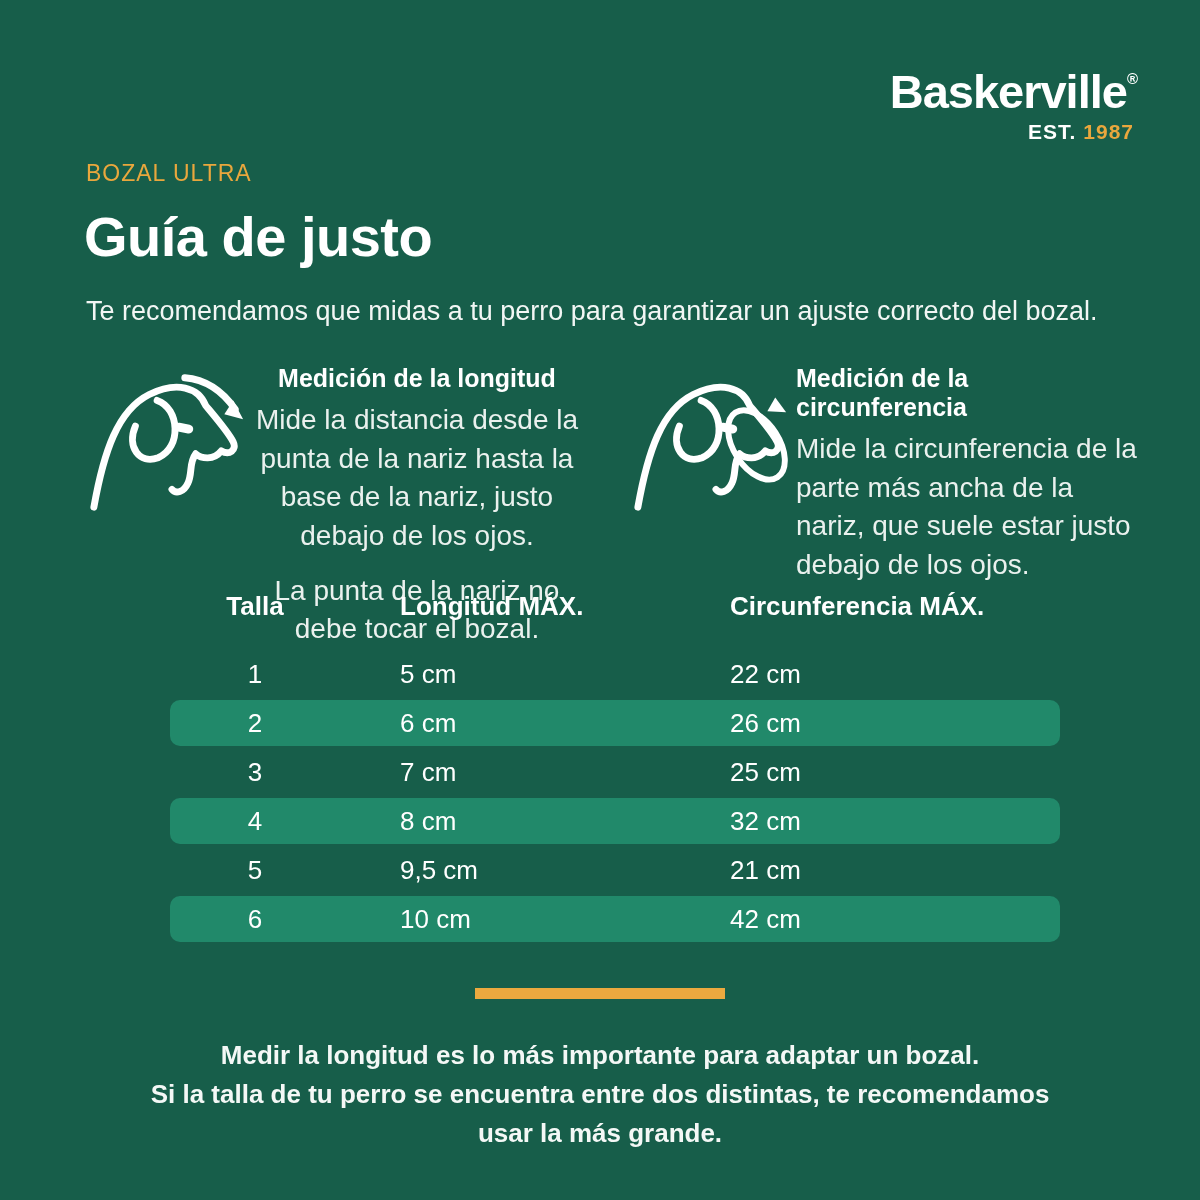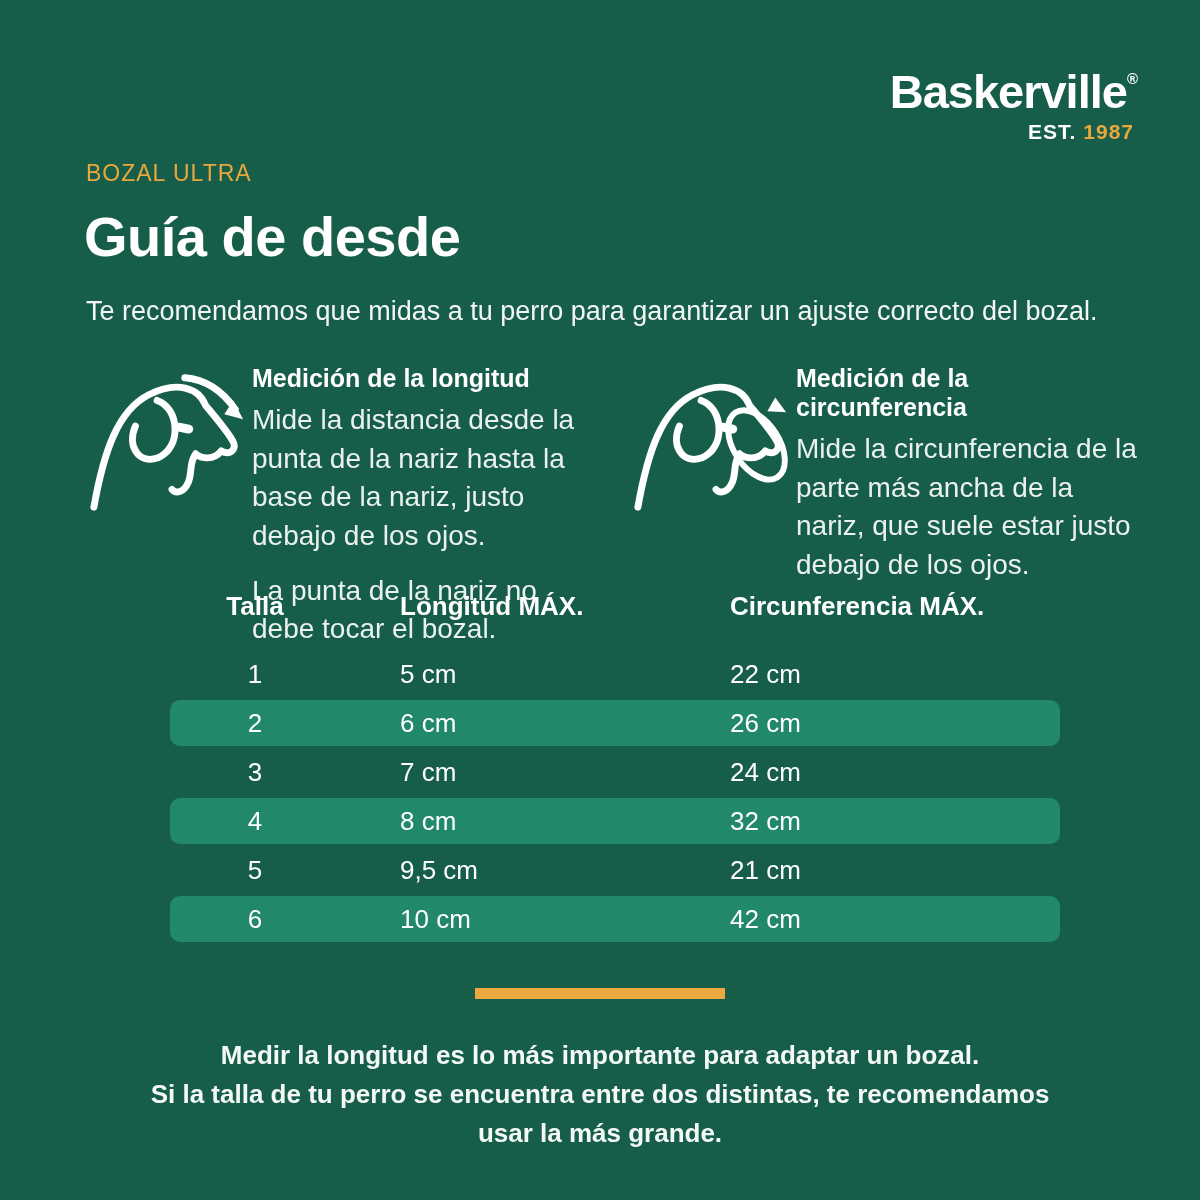--- a/index.html
+++ b/index.html
@@ -24,21 +24,21 @@
   .product-label { position:absolute; left:86px; top:160px; color:#E9A73D; font-size:23px; font-weight:normal; letter-spacing:1px; }
   .page-title { position:absolute; left:84px; top:204px; font-size:56px; font-weight:bold; letter-spacing:-0.5px; }
   .page-subtitle { position:absolute; left:86px; top:296px; font-size:27px; font-weight:400; color:#F2F6F4; }
 
   
   .measure { position:absolute; top:356px; display:flex; align-items:flex-start; }
   .measure.left  { left:84px;  width:510px; }
   .measure.right { left:628px; width:530px; }
   .measure .icon-box { flex:0 0 168px; height:160px; }
   .measure .txt { padding-top:8px; }
-  .measure.left  .txt { width:330px; }
+  .measure.left  .txt { width:330px;text-align:center; }
   .measure.right .txt { width:345px; }
   .measure h3 { font-size:25px; font-weight:bold; margin-bottom:8px; }
   .measure p { font-size:28px; line-height:1.38; color:#EAF1EE; margin-top:4px; }
   .measure p + p { margin-top:16px; }
   svg .stroke { fill:none; stroke:#FFFFFF; stroke-width:7; stroke-linecap:round; stroke-linejoin:round; }
   svg .fillw { fill:#FFFFFF; stroke:none; }
 
   
   .size-table { position:absolute; left:170px; top:583px; width:890px; font-size:26px; }
   .t-row { display:grid; grid-template-columns:170px 360px 1fr; align-items:center; height:46px; margin-bottom:3px; }
@@ -56,21 +56,21 @@
 <body>
 
 <div class="page">
 
   <div class="logo">
     <div><span class="name">Baskerville</span><span class="reg">®</span></div>
     <div class="est-line"><span>EST.</span> <span class="year">1987</span></div>
   </div>
 
   <div class="product-label">BOZAL ULTRA</div>
-  <h1 class="page-title">Guía de desde</h1>
+  <h1 class="page-title">Guía de justo</h1>
   <div class="page-subtitle">Te recomendamos que midas a tu perro para garantizar un ajuste correcto del bozal.</div>
 
   <div class="measure left">
     <div class="icon-box">
       <svg viewBox="0 0 170 160" width="168" height="160">
         <path class="stroke" d="M10 152 C 20 96, 34 54, 66 38 C 94 24, 116 31, 123 49 C 133 61, 146 76, 151 86 C 155 94, 147 100, 139 95 C 131 105, 119 103, 113 98 C 106 107, 110 118, 105 128 C 101 137, 93 139, 89 134"></path>
         <path class="stroke" d="M74 44 C 97 52, 99 92, 75 102 C 56 109, 43 91, 52 70"></path>
         <path class="stroke" d="M96 71 L 106 73" style="stroke-width:9"></path>
         <path class="stroke" d="M102 21 C 126 23, 142 37, 153 53"></path>
         <path class="fillw" d="M161 63 L 142 58 L 151 44 Z"></path>
@@ -111,21 +111,21 @@
       <div class="c3">22 cm</div>
     </div>
     <div class="t-row hl">
       <div class="c1">2</div>
       <div class="c2">6 cm</div>
       <div class="c3">26 cm</div>
     </div>
     <div class="t-row">
       <div class="c1">3</div>
       <div class="c2">7 cm</div>
-      <div class="c3">24 cm</div>
+      <div class="c3">25 cm</div>
     </div>
     <div class="t-row hl">
       <div class="c1">4</div>
       <div class="c2">8 cm</div>
       <div class="c3">32 cm</div>
     </div>
     <div class="t-row">
       <div class="c1">5</div>
       <div class="c2">9,5 cm</div>
       <div class="c3">21 cm</div>

